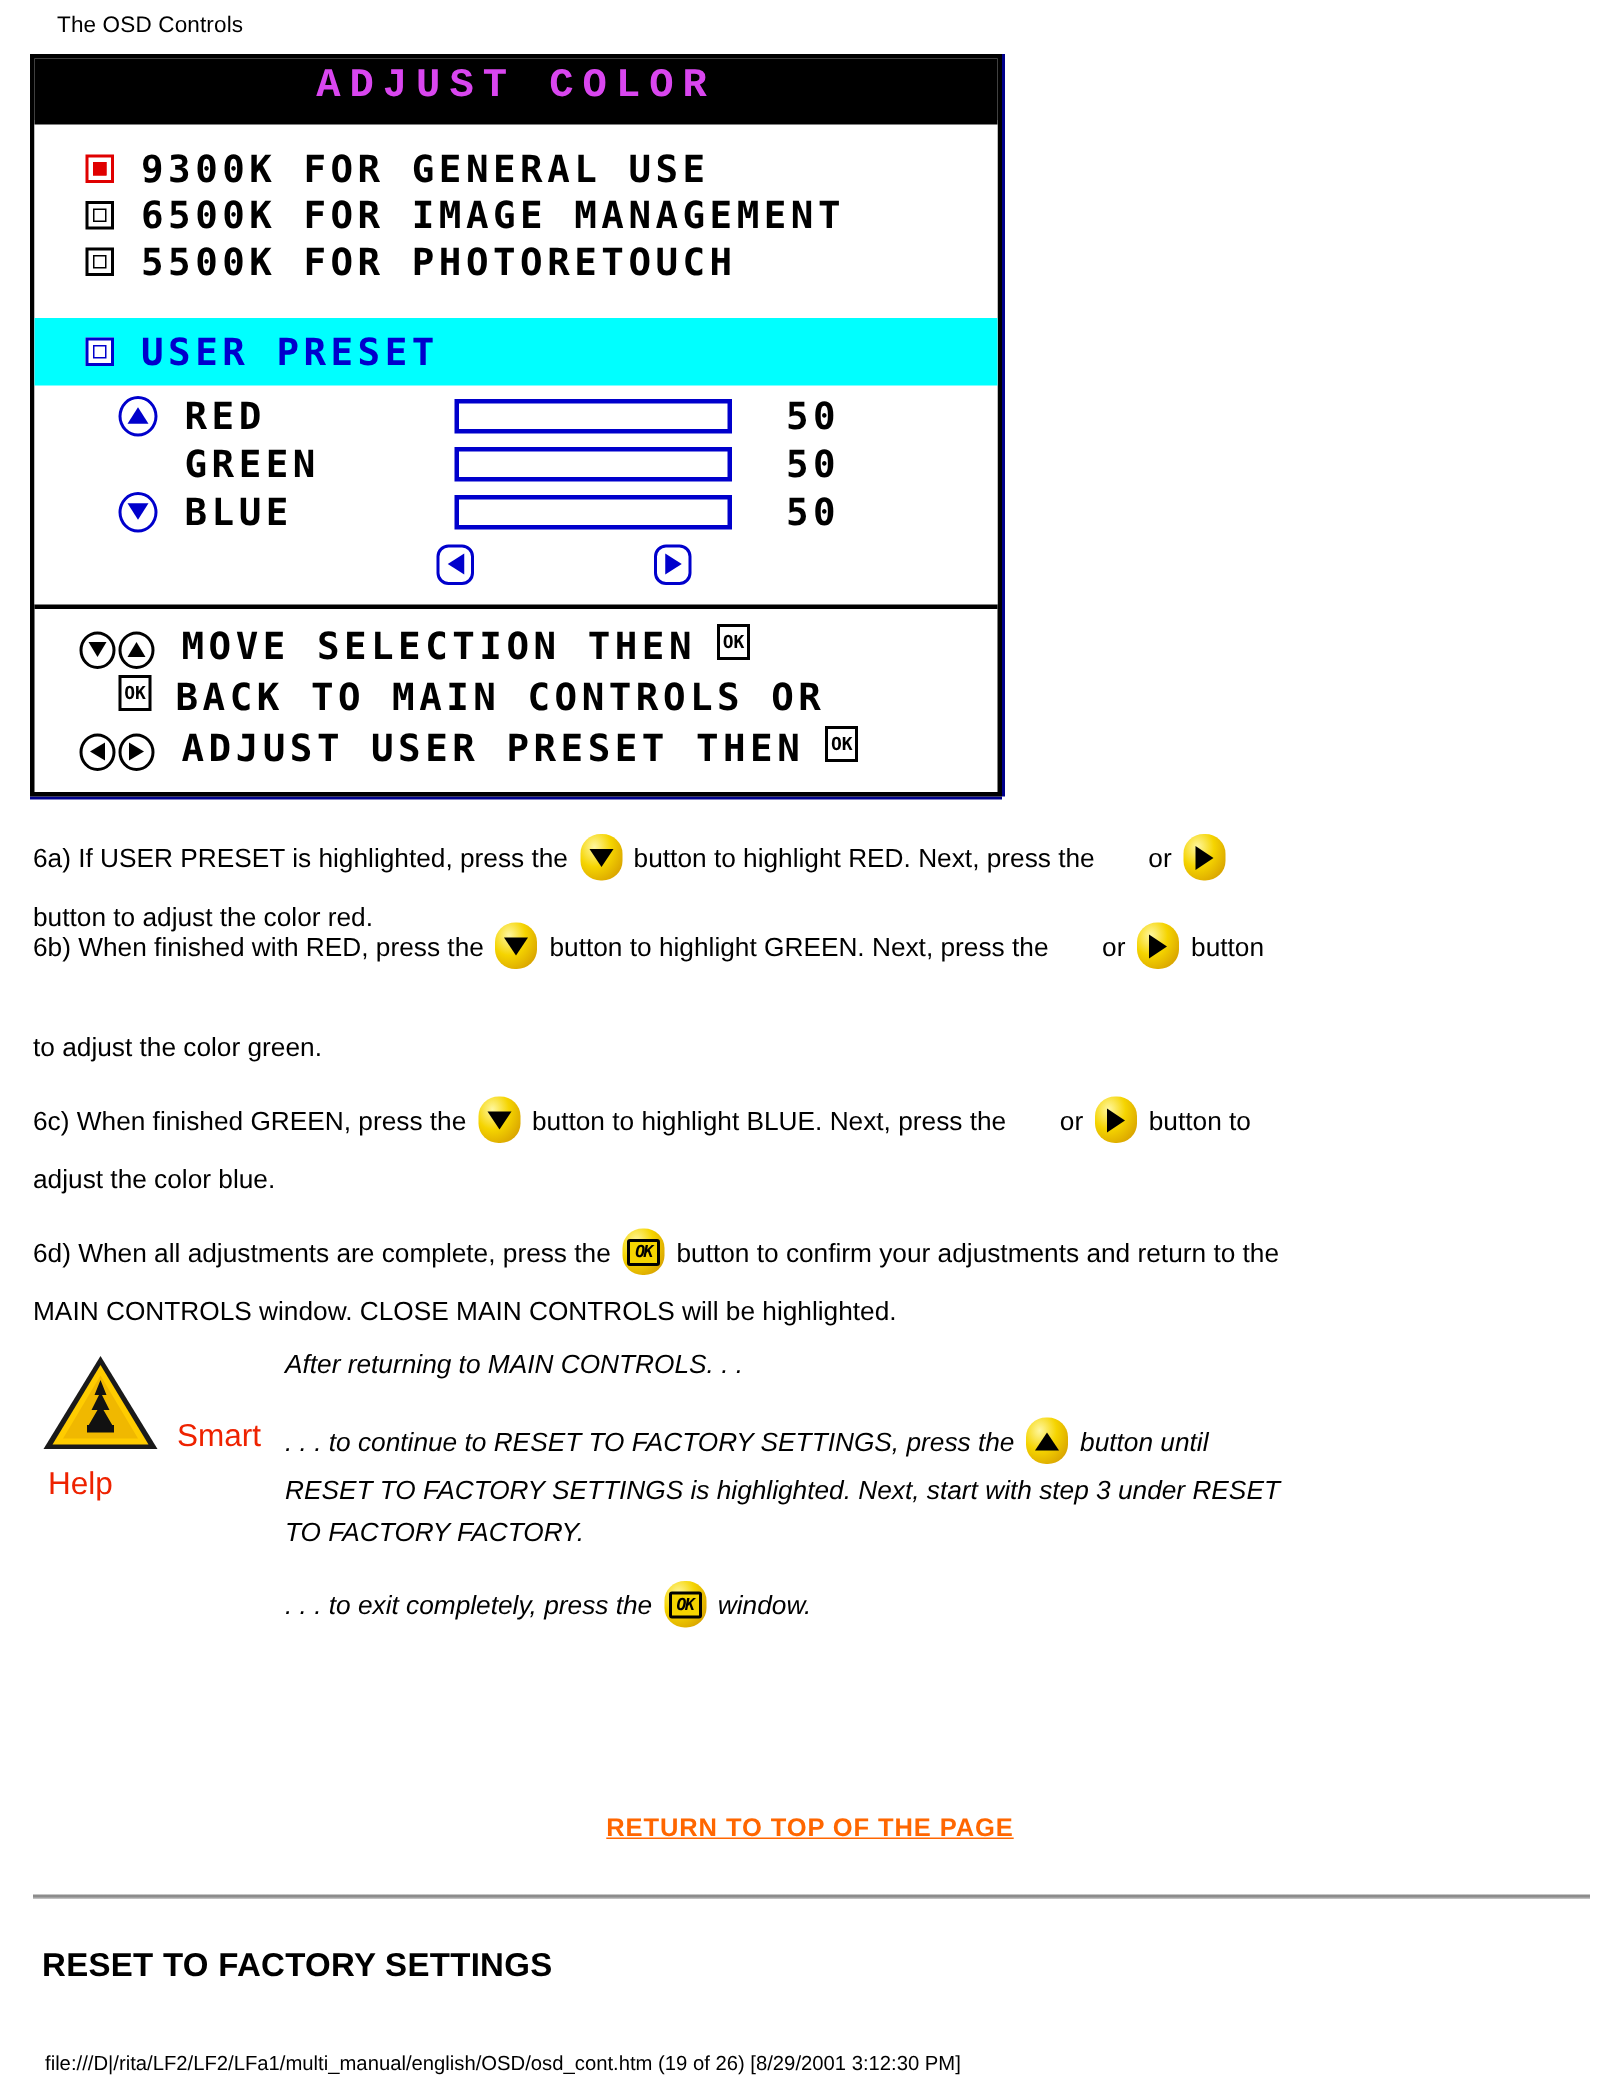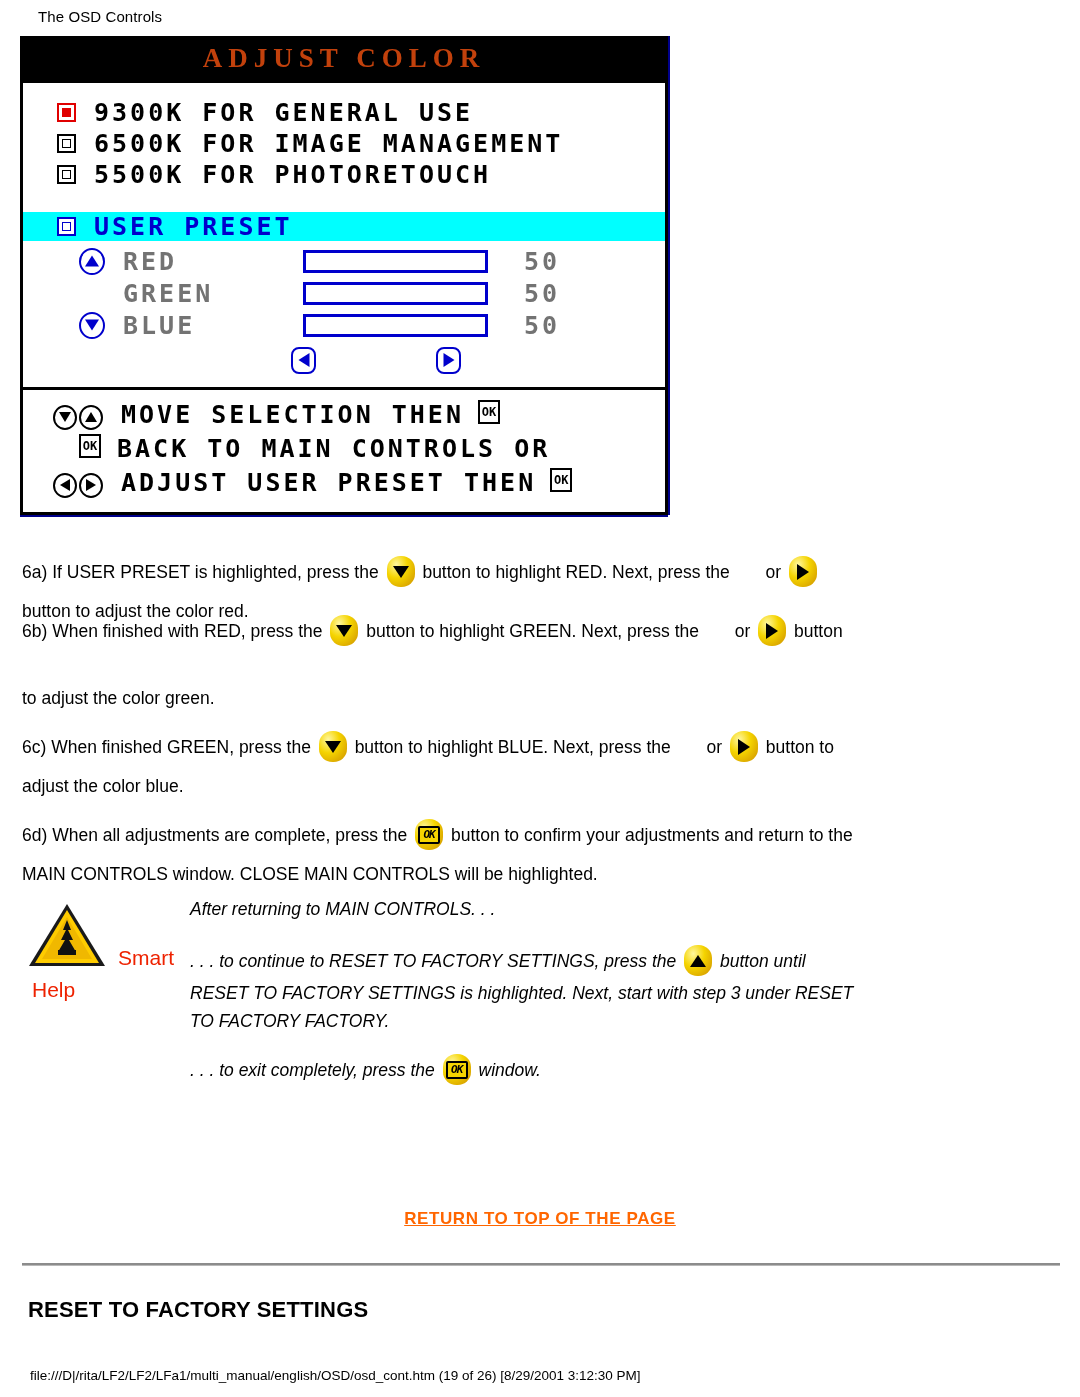--- a/index.html
+++ b/index.html
@@ -32,23 +32,23 @@
     left: 20px;
     top: 36px;
     width: 648px;
     border: 3px solid #000000;
     background: #ffffff;
     box-sizing: border-box;
     box-shadow: 2px 0 0 0 #00008b, 0 2px 0 0 #00008b;
   }
   .osd-title {
     background: #000000;
-    color: #c2410c;
+    color: #d946ef;
     text-align: center;
-    font-family: Liberation Serif, serif;
+    font-family: Liberation Mono, monospace;
     font-size: 27px;
     font-weight: bold;
     letter-spacing: 6px;
     padding: 6px 0 8px 0;
     line-height: 1.0;
   }
   .osd-body {
     border-top: 3px solid #000;
     padding: 14px 0 6px 0;
     background: #fff;
@@ -102,35 +102,35 @@
   }
 
   .spacer-row { height: 22px; }
 
   
   .userpreset {
     background: #00ffff;
     color: #0000cc;
     display: flex;
     align-items: center;
-    height: 29px;
+    height: 45px;
     padding-left: 34px;
     font-family: "DejaVu Sans Mono", monospace;
     font-size: 25px;
     font-weight: bold;
     letter-spacing: 3px;
   }
 
   
   .slider-area { padding: 4px 0 2px 0; }
   .slider-row {
     display: flex;
     align-items: center;
     height: 32px;
-    color: #737373;
+    color: #000000;
     font-family: "DejaVu Sans Mono", monospace;
     font-size: 25px;
     font-weight: bold;
     letter-spacing: 3px;
   }
   .arrow-slot {
     width: 38px;
     margin-left: 50px;
     flex: 0 0 auto;
     display: flex;

